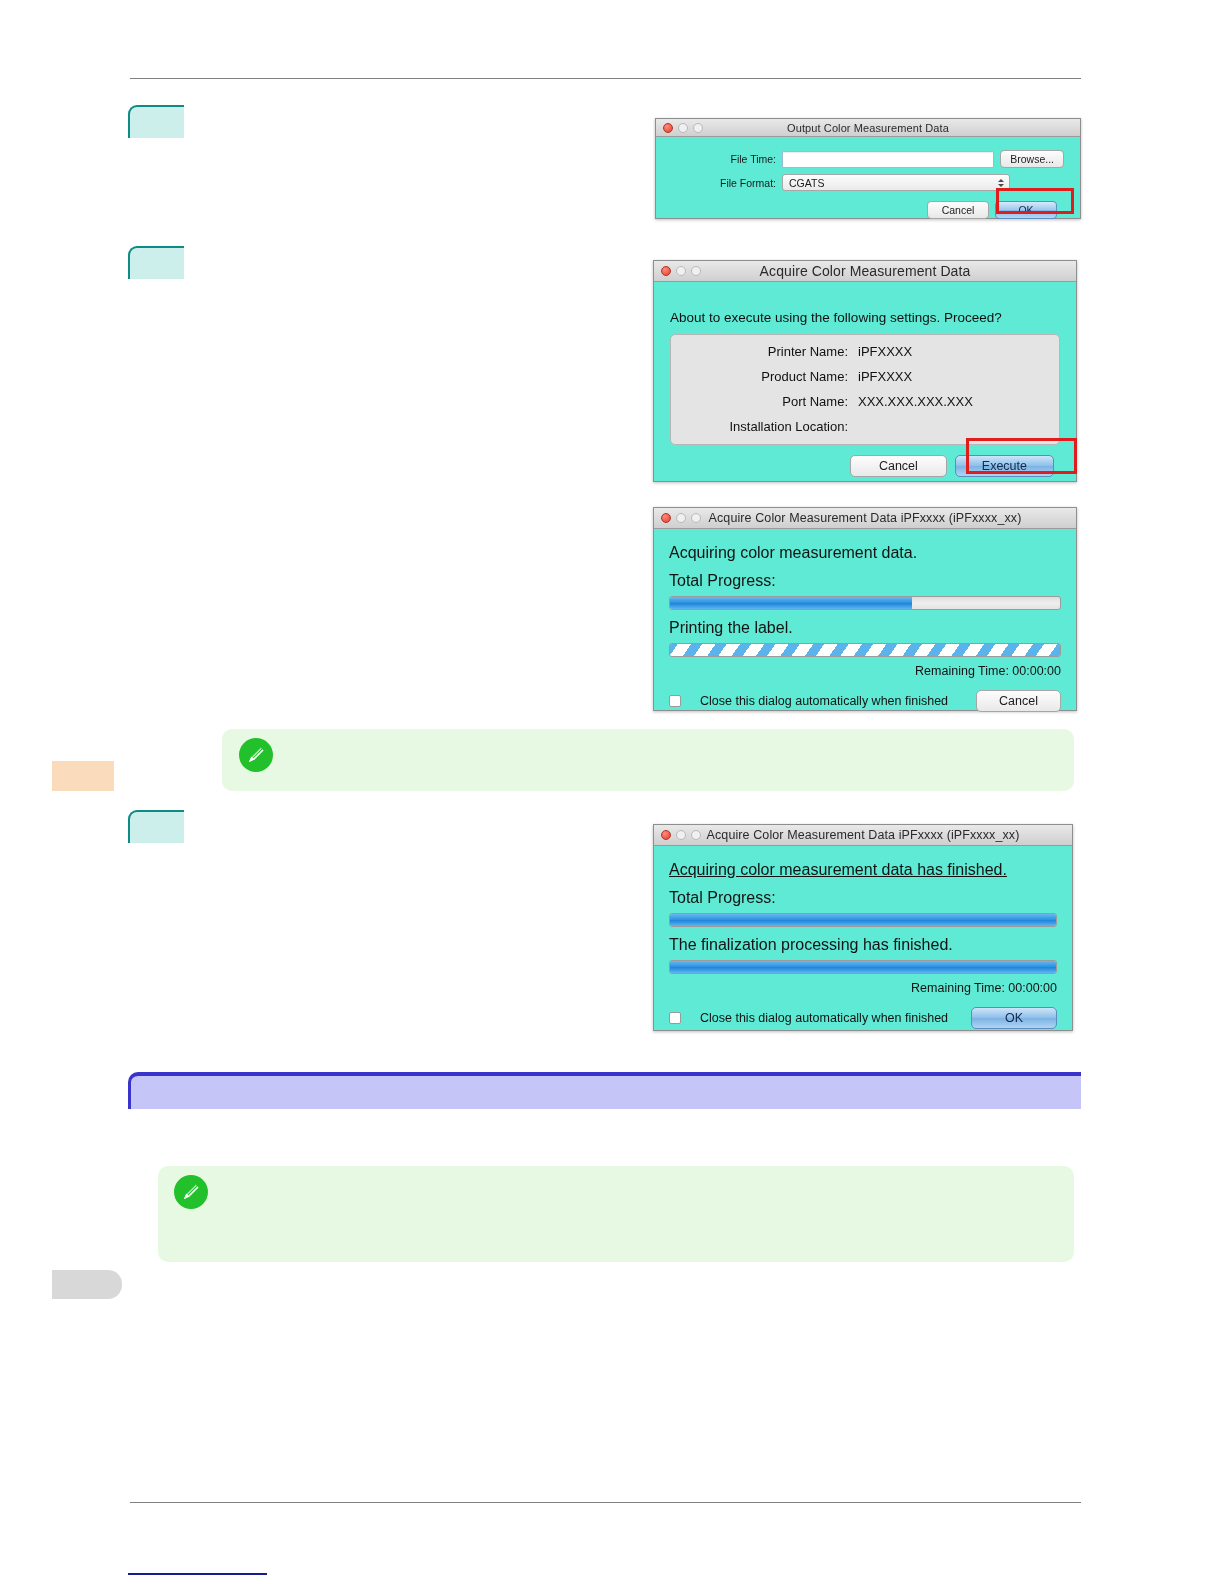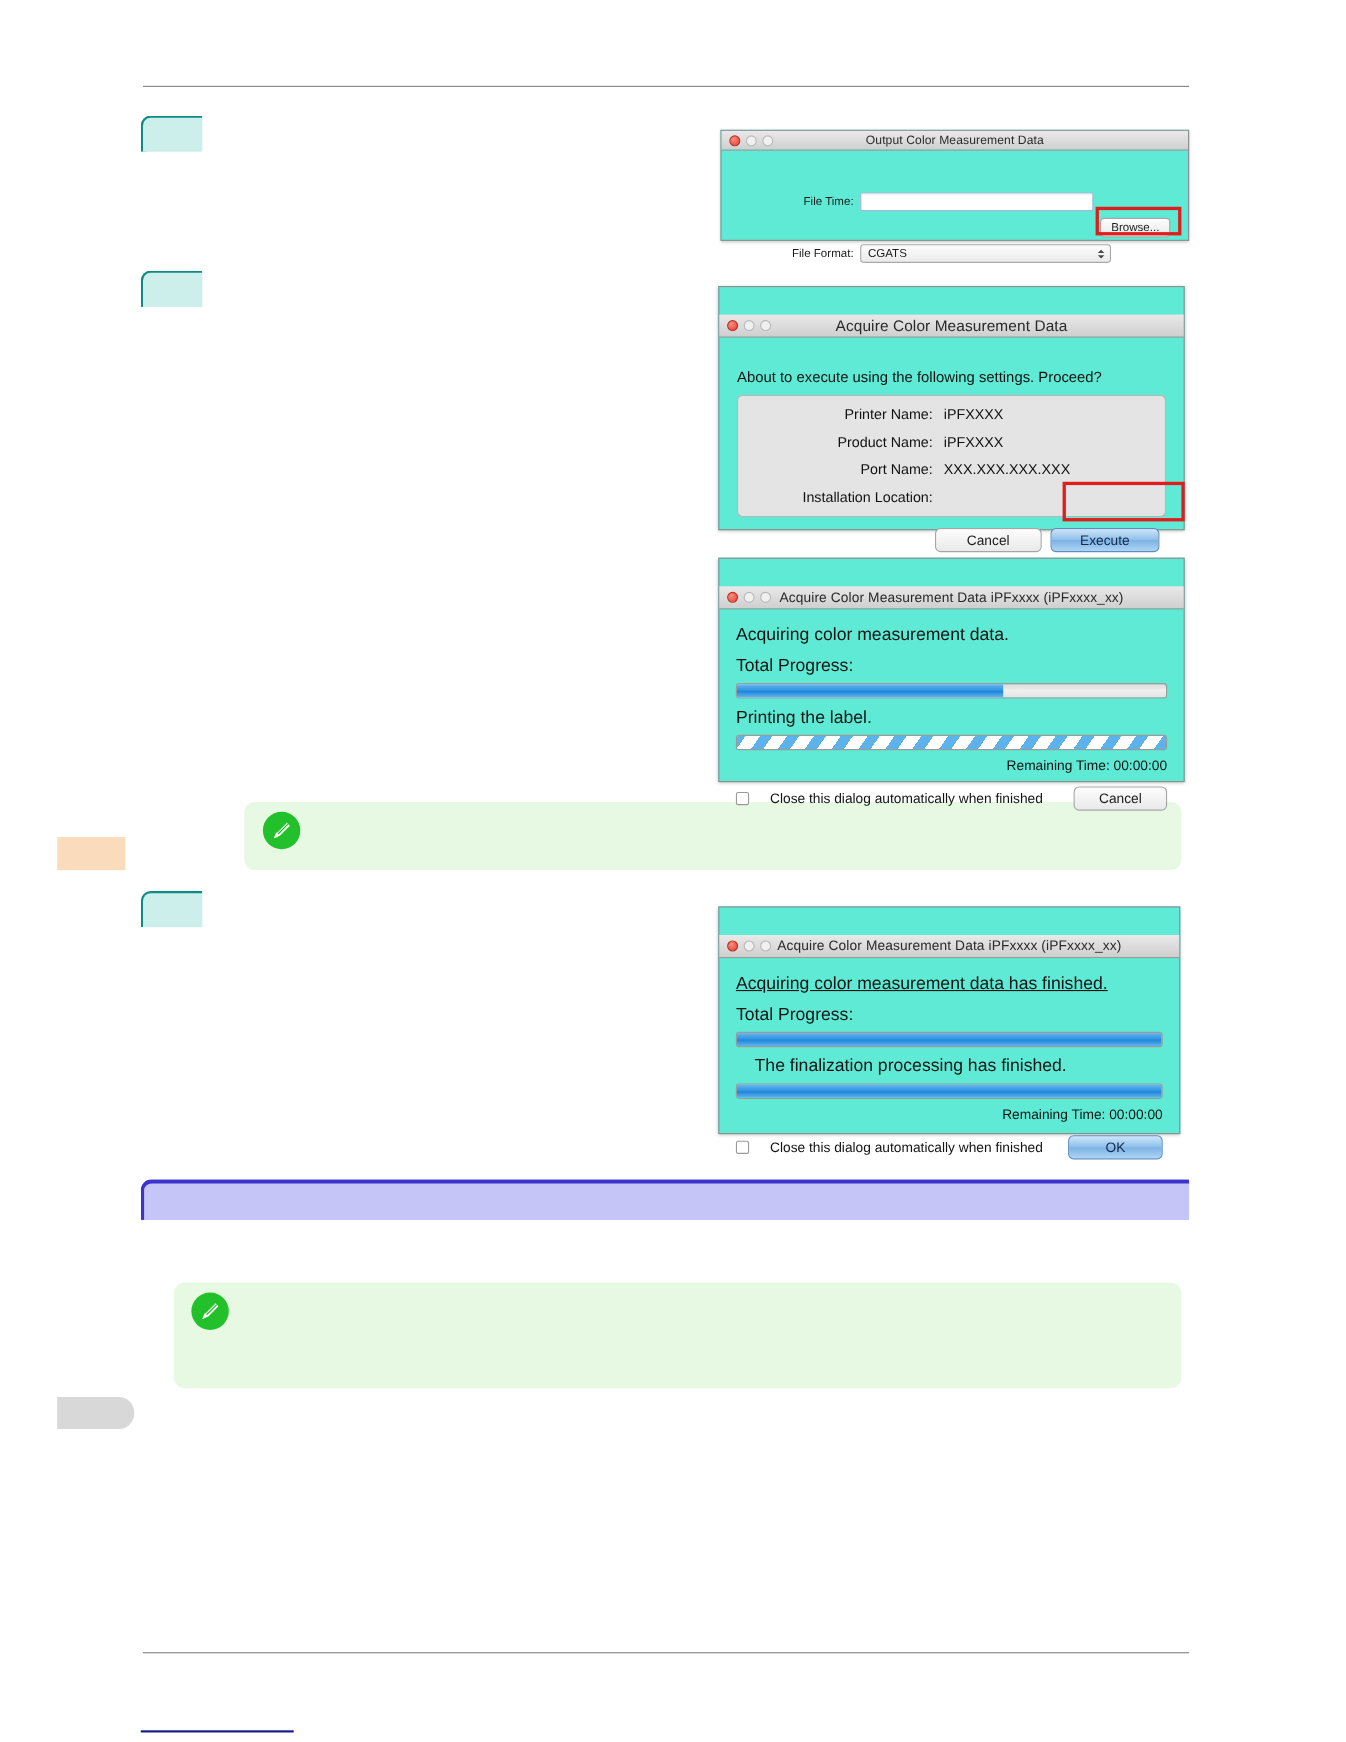--- a/index.html
+++ b/index.html
@@ -107,21 +107,20 @@
     height: 17px;
     background: linear-gradient(to bottom, #e9e9e9 0%, #cfcfcf 100%);
     border-bottom: 1px solid #9a9a9a;
     position: relative;
     display: flex;
     align-items: center;
     justify-content: center;
   }
   .titlebar.tall {
     height: 20px;
-    margin-top: 25px;
   }
   .traffic {
     position: absolute;
     left: 7px;
     top: 50%;
     transform: translateY(-50%);
     display: flex;
     gap: 5px;
   }
   .tl {
@@ -172,21 +171,20 @@
     font-family: "Liberation Sans", sans-serif;
     font-size: 10.5px;
     color: #1c1c1c;
     background: linear-gradient(to bottom, #fdfdfd 0%, #e8e8e8 100%);
     border: 1px solid #a6a6a6;
     border-radius: 4px;
     padding: 2px 9px;
     text-align: center;
     white-space: nowrap;
     box-sizing: border-box;
-    margin-top: 48px;
   }
   .btn.wide { min-width: 62px; }
   .btn-blue {
     font-family: "Liberation Sans", sans-serif;
     font-size: 10.5px;
     color: #13274a;
     background: linear-gradient(to bottom, #d6e9fb 0%, #9ec9ee 48%, #87b8e6 52%, #b4d8f5 100%);
     border: 1px solid #5e8fc0;
     border-radius: 4px;
     padding: 2px 9px;
@@ -491,21 +489,21 @@
       <span class="tl zoom"></span>
     </div>
     <span class="title-text mid">Acquire Color Measurement Data iPFxxxx (iPFxxxx_xx)</span>
   </div>
   <div class="dialog-body" style="padding:15px 15px 10px 15px;">
     <div class="prog-text" style="margin-bottom:10px;text-decoration:underline;">Acquiring color measurement data has finished.</div>
     <div class="prog-text">Total Progress:</div>
     <div class="prog-track">
       <div class="prog-fill" id="prog2" style="width: 100%;"></div>
     </div>
-    <div class="prog-text" style="margin-top:9px;margin-left:17px;">The finalization processing has finished.</div>
+    <div class="prog-text" style="margin-top:9px;">The finalization processing has finished.</div>
     <div class="prog-track">
       <div class="prog-fill" id="prog3" style="width: 100%;"></div>
     </div>
     <div class="remaining">Remaining Time: 00:00:00</div>
     <div class="bottom-row">
       <span class="chk-wrap">
         <span class="chk"></span>
         <span>Close this dialog automatically when finished</span>
       </span>
       <span class="btn-lg-blue">OK</span>

